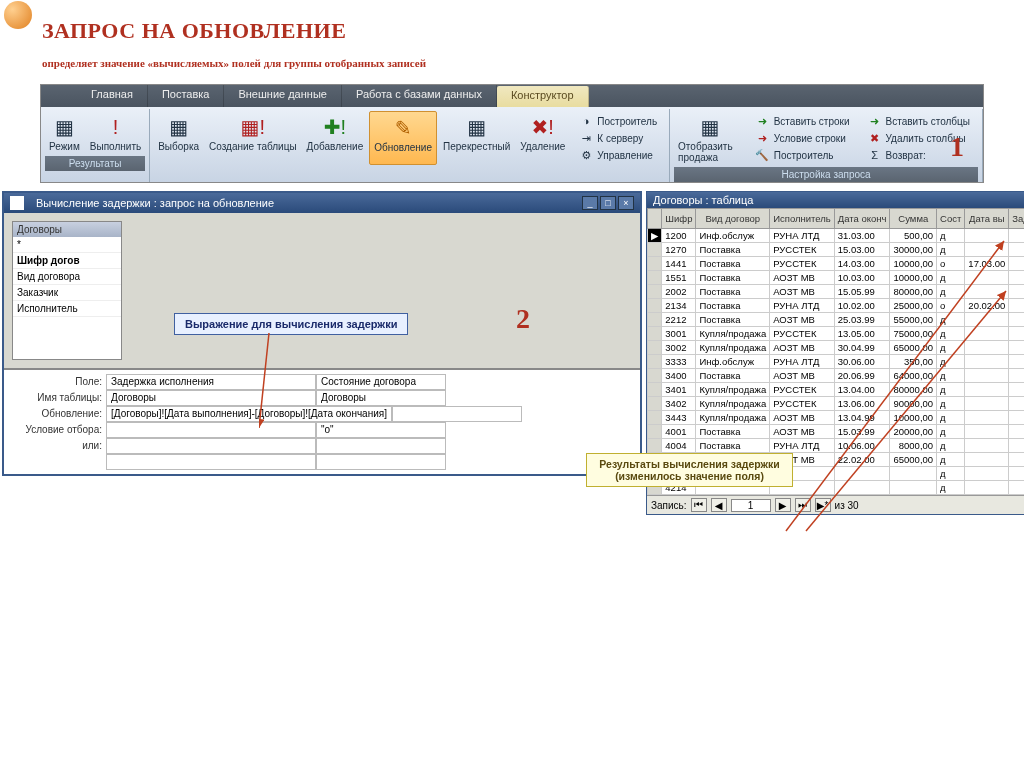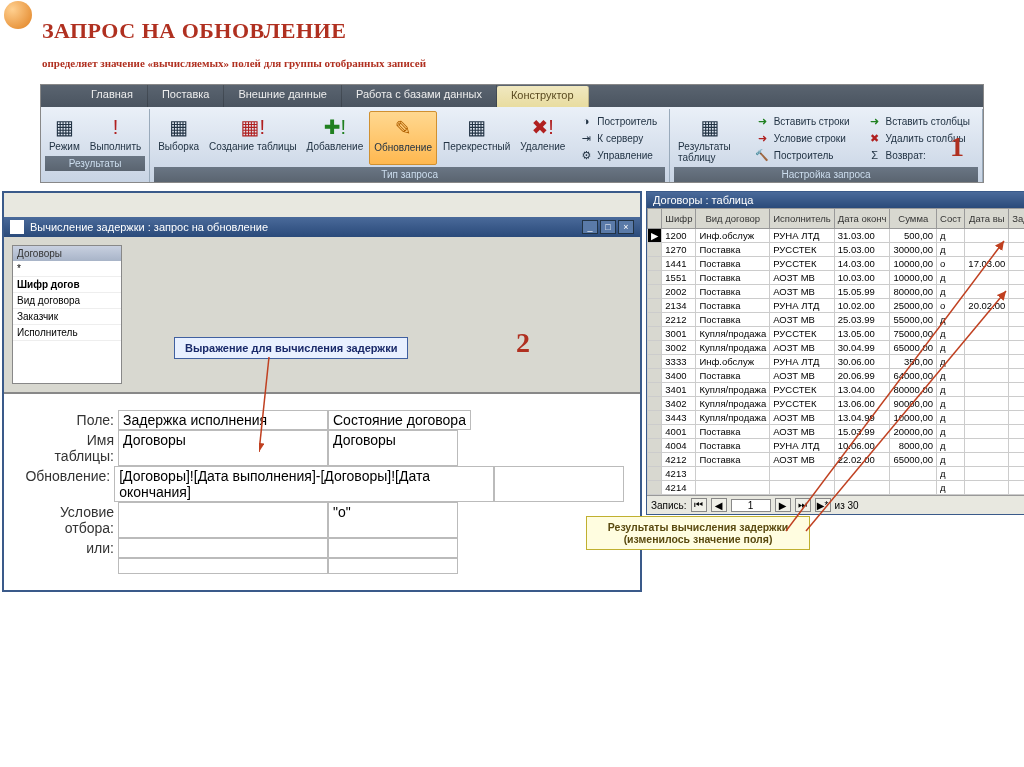--- a/index.html
+++ b/index.html
@@ -31,35 +31,35 @@
 .rbtn-icon { width: 28px; height: 28px; display: flex; align-items: center; justify-content: center; font-size: 20px; }
 .rbtn-small { display: flex; align-items: center; gap: 4px; padding: 1px 4px; font-size: 10px; color: #234; cursor: pointer; white-space: nowrap; }
 .rbtn-small .mini-icon { width: 14px; height: 14px; display: inline-flex; align-items: center; justify-content: center; font-size: 11px; }
 .rg-label { font-size: 10px; color: #cde; background: linear-gradient(#6a7684, #5a6470); padding: 2px 0; width: 100%; text-align: center; margin-top: 2px; }
 
 .lower-area { display: flex; margin: 8px 0 0; gap: 4px; padding: 0 2px; }
 .left-panel { flex: 0 0 640px; }
 .right-panel { flex: 1; }
 
 .win-frame { border: 2px solid #3a5a8a; background: #e8e8e0; position: relative; }
-.win-title { background: linear-gradient(#4a6a9a, #2a4a7a); color: #fff; font-size: 11px; padding: 3px 6px; display: flex; align-items: center; gap: 6px; margin-top: 24px; }
+.win-title { background: linear-gradient(#4a6a9a, #2a4a7a); color: #fff; font-size: 11px; padding: 3px 6px; display: flex; align-items: center; gap: 12px; }
 .win-title .wicon { width: 14px; height: 14px; background: #fff; display: inline-block; }
 .win-ctrls { margin-left: auto; display: flex; gap: 2px; }
 .win-ctrls span { width: 16px; height: 14px; background: #5a7aa8; border: 1px solid #234; display: inline-flex; align-items: center; justify-content: center; font-size: 9px; color: #fff; cursor: pointer; }
 
 .design-top { background: #d8d8d0; padding: 8px; display: flex; gap: 12px; height: 155px; position: relative; }
 .table-box { background: #fff; border: 1px solid #888; width: 110px; font-size: 10px; }
 .table-box-title { background: linear-gradient(#c8d0e0, #a8b4c8); padding: 2px 4px; font-size: 10px; color: #333; }
 .table-box-body { padding: 0; }
 .tbrow { padding: 2px 4px; border-bottom: 1px solid #eee; }
 .tbrow.bold { font-weight: bold; }
 .callout-box { background: #e8f0ff; border: 1px solid #4060a0; padding: 4px 10px; font-size: 11px; color: #1a2a6a; font-weight: bold; position: absolute; left: 170px; top: 100px; }
 .big-num { position: absolute; font-size: 28px; font-weight: bold; color: #b03020; font-family: 'Times New Roman', serif; }
 
-.design-grid { background: #fff; border-top: 2px solid #888; padding: 16px; font-size: 14px; }
+.design-grid { background: #fff; border-top: 2px solid #888; padding: 4px; font-size: 10px; }
 .dg-row { display: flex; align-items: stretch; min-height: 16px; }
 .dg-label { width: 98px; text-align: right; padding: 2px 4px; color: #333; }
 .dg-cell { border: 1px solid #bbb; padding: 1px 4px; min-width: 210px; background: #fff; }
 .dg-cell.narrow { min-width: 130px; }
 
 .arrow-svg { position: absolute; pointer-events: none; }
 
 .data-win { border: 1px solid #3a5a8a; background: #fff; }
 .data-title { background: linear-gradient(#4a6a9a, #2a4a7a); color: #fff; font-size: 11px; padding: 2px 6px; }
 .data-table { width: 100%; border-collapse: collapse; font-size: 9.5px; }
@@ -142,27 +142,26 @@
           <div class="rbtn-small">
               <span class="mini-icon">⇥</span>
               <span>К серверу</span>
             </div>
           <div class="rbtn-small">
               <span class="mini-icon">⚙</span>
               <span>Управление</span>
             </div>
         </div>
       </div>
-      <div class="rg-label">Тип запроса</div>
     </div>
     <div class="ribbon-group" style="flex:1; position:relative">
       <div class="rg-buttons" style="width:100%">
         <div class="rbtn">
             <div class="rbtn-icon">▦</div>
-            <span>Результаты таблицу</span>
+            <span>Отобразить продажа</span>
           </div>
         <div class="rg-col" style="padding:2px 4px">
           <div class="rbtn-small">
               <span class="mini-icon" style="color:#208020">➜</span>
               <span>Вставить строки</span>
             </div>
           <div class="rbtn-small">
               <span class="mini-icon" style="color:#b02020">➜</span>
               <span>Условие строки</span>
             </div>
@@ -496,20 +495,20 @@
         <span>Запись:</span>
         <span class="nbtn">⏮</span>
         <span class="nbtn">◀</span>
         <input value="1" style="">
         <span class="nbtn">▶</span>
         <span class="nbtn">⏭</span>
         <span class="nbtn">▶*</span>
         <span>из 30</span>
       </div>
     </div>
-    <div class="callout-yellow" style="left:-60px; bottom:42px; width:224px">Результаты вычисления задержки (изменилось значение поля)</div>
+    <div class="callout-yellow" style="left:-60px; bottom:28px; width:207px">Результаты вычисления задержки (изменилось значение поля)</div>
 
     <svg class="arrow-svg" style="left:120px; top:40px; width:250px; height:320px">
       <line x1="20" y1="300" x2="238" y2="10" class="arrow-line"></line>
       <line x1="40" y1="300" x2="240" y2="60" class="arrow-line"></line>
     </svg>
   </div>
 </div>
 
 </body></html>

